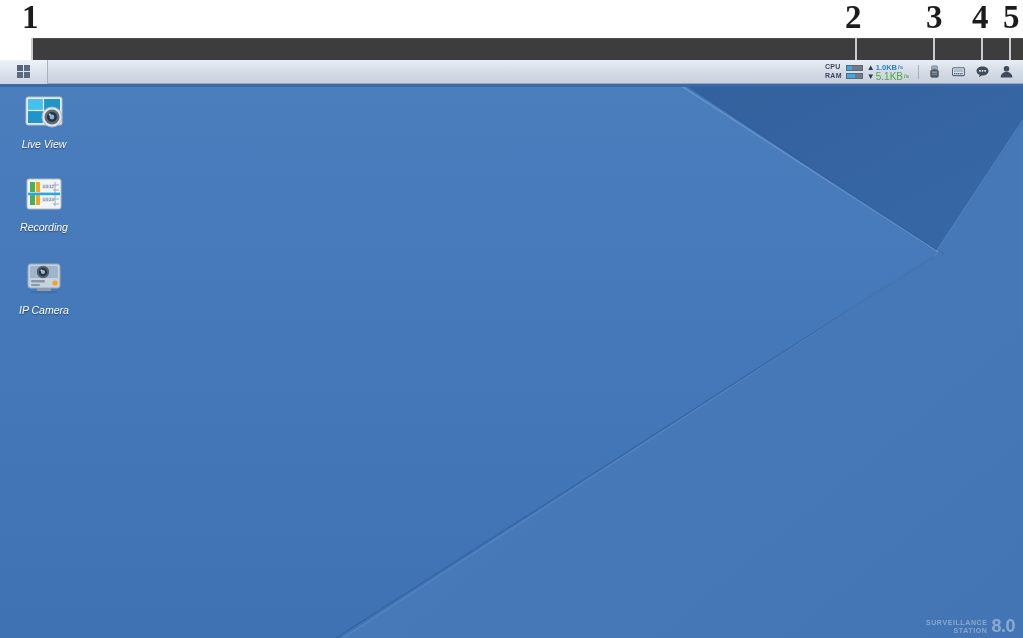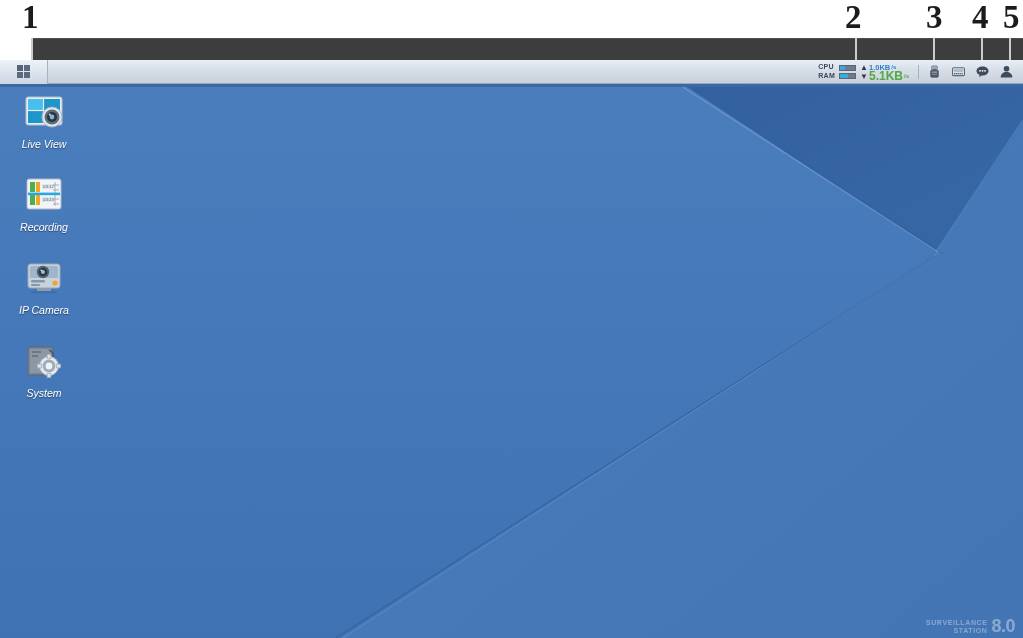--- a/index.html
+++ b/index.html
@@ -90,21 +90,21 @@
     border:1px solid #5b6775; display:flex;
   }
   .bar-track span{ display:block; height:100%; }
   .bar-cpu span{ background:#39a9e0; }
   .bar-ram span{ background:#39a9e0; }
 
   .net-col{ display:flex; flex-direction:column; gap:0px; }
   .net-row{ display:flex; align-items:center; gap:1px; line-height:9px; }
   .net-arrow{ font-size:8px; color:#2f3b49; }
   .net-up{ font-size:7.5px; font-weight:700; color:#2f7fd0; }
-  .net-down{ font-size:12px; font-weight:700; color:#52a841; }
+  .net-down{ font-size:10px; font-weight:400; color:#52a841; }
   .net-unit{ font-size:6px; font-weight:700; }
 
   .tb-sep{
     width:1px; height:14px; background:#a4b0c0; margin:0 4px;
   }
 
   
   #tray{ display:flex; align-items:center; gap:2px; padding-right:6px; }
   .tray-btn{
     width:22px; height:22px;
@@ -260,41 +260,20 @@
         <rect x="8" y="27" width="9" height="2" rx="1" fill="#8796a8"></rect>
         <circle cx="32" cy="26" r="2.6" fill="#f3a51f"></circle>
         <rect x="14" y="31" width="14" height="3" fill="#8e9dae"></rect>
         <rect x="8" y="34" width="26" height="2.4" rx="1.2" fill="#3f6fae"></rect>
       </svg>
     </div>
     <div class="label">IP Camera</div>
   </div>
 
 
-  <div class="desk-icon">
-    <div class="glyph">
-      <svg viewBox="0 0 42 42" width="42" height="42">
-        <rect x="5" y="7" width="25" height="28" rx="2" fill="#7b8794" stroke="#5d6874" stroke-width="1"></rect>
-        <rect x="7" y="9" width="21" height="24" fill="#8c97a4"></rect>
-        <rect x="9" y="11" width="9" height="2" fill="#6d7884"></rect>
-        <rect x="9" y="15" width="6" height="2" fill="#6d7884"></rect>
-        <path d="M26 10 q5 2 4 7" stroke="#4e5964" stroke-width="1.6" fill="none"></path>
-        <circle cx="26" cy="26" r="9.5" fill="#e4eaf0" stroke="#aab5c1" stroke-width="1"></circle>
-        <g fill="#dce4ec" stroke="#a9b4c0" stroke-width="0.8">
-          <rect x="24.2" y="14.6" width="3.6" height="4"></rect>
-          <rect x="24.2" y="33.4" width="3.6" height="4"></rect>
-          <rect x="14.6" y="24.2" width="4" height="3.6"></rect>
-          <rect x="33.4" y="24.2" width="4" height="3.6"></rect>
-        </g>
-        <circle cx="26" cy="26" r="6.4" fill="#9fabb8"></circle>
-        <circle cx="26" cy="26" r="3.4" fill="#eef3f8"></circle>
-      </svg>
-    </div>
-    <div class="label">System</div>
-  </div>
 </div>
 
 <div id="taskbar">
 
   <div id="menu-button" title="Main Menu">
     <div class="sq-grid">
       <i></i>
         <i></i>
         <i></i>
         <i></i>

